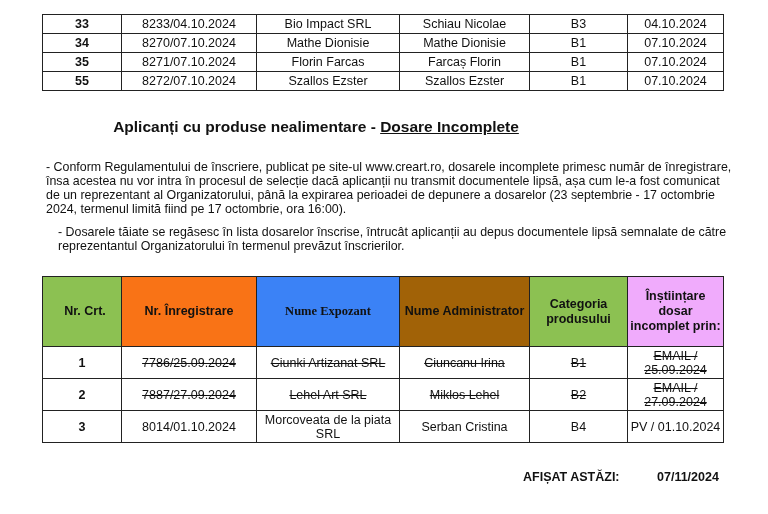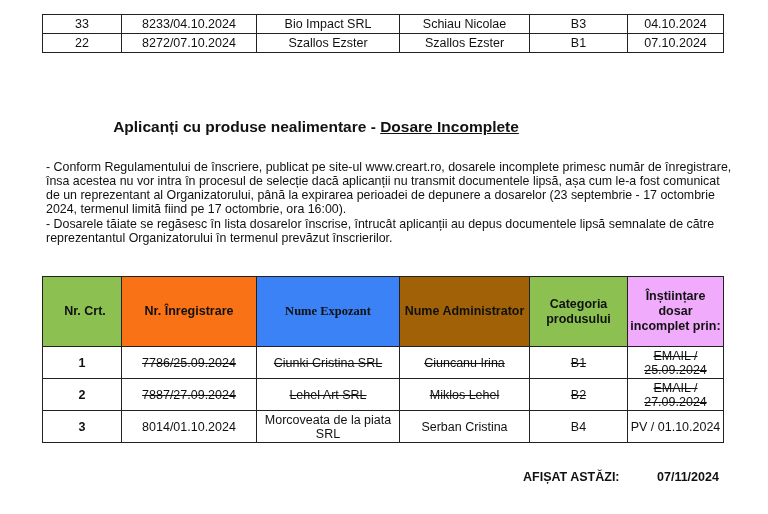--- a/index.html
+++ b/index.html
@@ -2,25 +2,25 @@
 <html><head>
 <meta charset="utf-8">
 <style>
   html,body{margin:0;padding:0;background:#fff;}
   body{width:768px;height:514px;position:relative;overflow:hidden;font-family:"Liberation Sans",sans-serif;color:#111;}
   table{border-collapse:collapse;position:absolute;left:42px;table-layout:fixed;}
   td,th{border:1px solid #222;text-align:center;vertical-align:middle;font-size:12.5px;padding:0 2px;line-height:14px;}
   col.c1{width:79px;} col.c2{width:135px;} col.c3{width:143px;} col.c4{width:130px;} col.c5{width:98px;} col.c6{width:96px;}
   #top-table{top:14px;width:681px;border:1.5px solid #222;}
   #top-table td{height:18px;}
-  #top-table td.nr{font-weight:normal;}
+  #top-table td.nr{font-weight:bold;}
   .title{position:absolute;top:118px;left:0;width:632px;text-align:center;font-weight:bold;font-size:15.5px;}
   .title u{text-decoration:underline;}
   .para{position:absolute;left:46px;width:690px;font-size:12.4px;line-height:14px;}
-  #p1{top:160px;} #p2{top:217px;}
+  #p1{top:160px;} #p2{top:225px;margin-left:12px;}
   #bottom-table{top:276px;width:681px;border:1.5px solid #222;}
   #bottom-table th{background:#8bc34a;background:#8cc152;font-weight:bold;font-size:12.5px;height:69px;line-height:15px;}
   #bottom-table td{height:31px;}
   #bottom-table td.nr{font-weight:bold;}
   .strike{text-decoration:line-through;}
   .footer{position:absolute;top:470px;font-weight:bold;font-size:12.5px;}
   #f-label{left:523px;} #f-date{left:657px;}
 </style>
 </head>
 <body>
@@ -37,21 +37,37 @@
   <tbody>
     <tr>
       <td class="nr">33</td>
       <td>8233/04.10.2024</td>
       <td>Bio Impact SRL</td>
       <td>Schiau Nicolae</td>
       <td>B3</td>
       <td>04.10.2024</td>
     </tr>
     <tr>
-      <td class="nr">22</td>
+      <td class="nr">34</td>
+      <td>8270/07.10.2024</td>
+      <td>Mathe Dionisie</td>
+      <td>Mathe Dionisie</td>
+      <td>B1</td>
+      <td>07.10.2024</td>
+    </tr>
+    <tr>
+      <td class="nr">35</td>
+      <td>8271/07.10.2024</td>
+      <td>Florin Farcas</td>
+      <td>Farcaș Florin</td>
+      <td>B1</td>
+      <td>07.10.2024</td>
+    </tr>
+    <tr>
+      <td class="nr">55</td>
       <td>8272/07.10.2024</td>
       <td>Szallos Ezster</td>
       <td>Szallos Ezster</td>
       <td>B1</td>
       <td>07.10.2024</td>
     </tr>
   </tbody>
 </table>
 
 <div class="title">
@@ -77,21 +93,21 @@
       <th style="background: #3b82f6; font-family: Liberation Serif, serif;">Nume Expozant</th>
       <th style="background: #a16207;">Nume Administrator</th>
       <th style="background: rgb(140, 193, 82);">Categoria produsului</th>
       <th style="background: #f0abfc;">Înștiințare dosar incomplet prin:</th>
     </tr>
   </thead>
   <tbody>
     <tr>
       <td class="nr">1</td>
       <td class="strike">7786/25.09.2024</td>
-      <td class="strike">Ciunki Cristina SRL</td>
+      <td class="strike">Ciunki Artizanat SRL</td>
       <td class="strike">Ciuncanu Irina</td>
       <td class="strike">B1</td>
       <td class="strike">EMAIL / 25.09.2024</td>
     </tr>
     <tr>
       <td class="nr">2</td>
       <td class="strike">7887/27.09.2024</td>
       <td class="strike">Lehel Art SRL</td>
       <td class="strike">Miklos Lehel</td>
       <td class="strike">B2</td>

